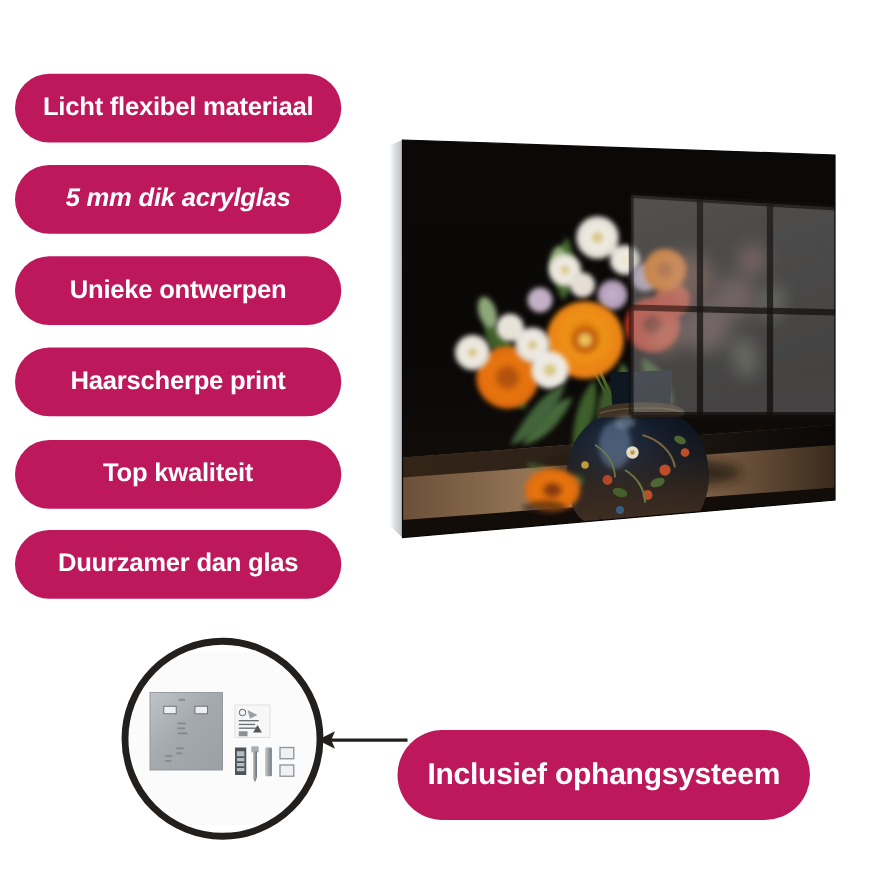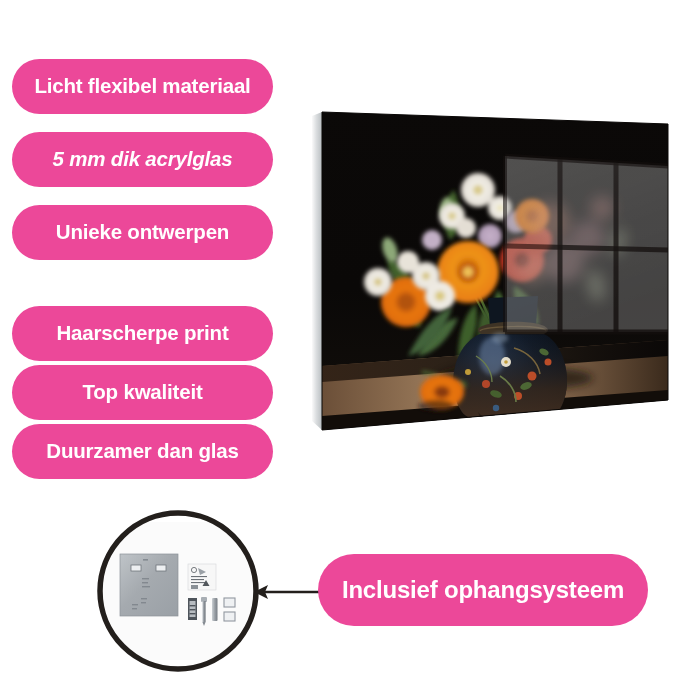--- a/index.html
+++ b/index.html
@@ -11,21 +11,21 @@
     width: 700px;
     height: 700px;
     position: relative;
     overflow: hidden;
     font-family: "Liberation Sans", sans-serif;
   }
 
   
   .badge {
     position: absolute;
-    background: #ec4899;
+    background: #be185d;
     color: #ffffff;
     border-radius: 999px;
     display: flex;
     align-items: center;
     justify-content: center;
     font-weight: bold;
     letter-spacing: -0.2px;
     box-sizing: border-box;
     text-align: center;
     line-height: 1;
@@ -33,27 +33,27 @@
   }
   .badge-left {
     left: 12px;
     width: 261px;
     height: 55px;
     font-size: 20.5px;
   }
   #badge-1 { top: 59px; }
   #badge-2 { top: 132px; font-style: italic; }
   #badge-3 { top: 205px; text-align: right; }
-  #badge-4 { top: 278px; margin-top: 28px; }
-  #badge-5 { top: 365px; }
+  #badge-4 { top: 278px; }
+  #badge-5 { top: 352px; }
   #badge-6 { top: 424px; text-align: center; }
 
   #badge-hanging {
     left: 318px;
-    top: 554px;
+    top: 584px;
     width: 330px;
     height: 72px;
     font-size: 24px;
   }
 
   
   #panel-wrap {
     position: absolute;
     left: 300px;
     top: 90px;

